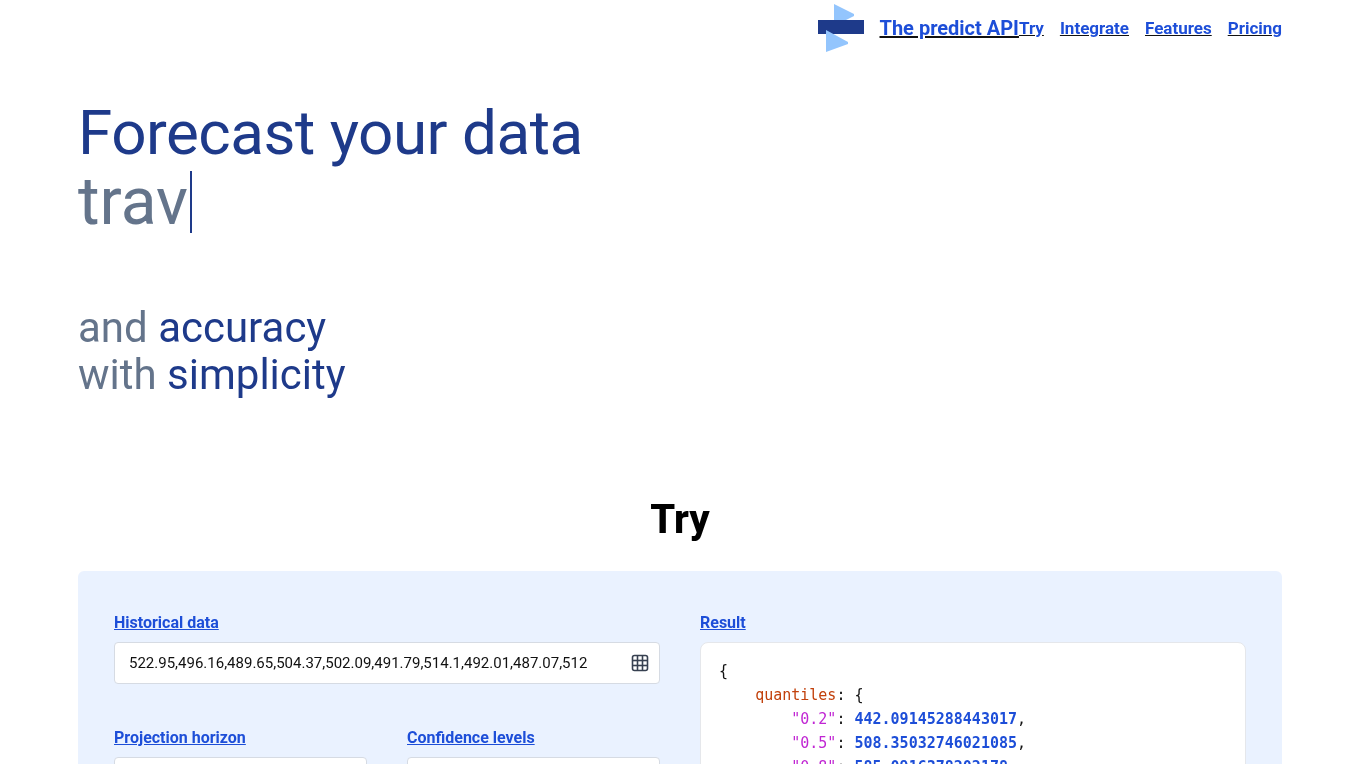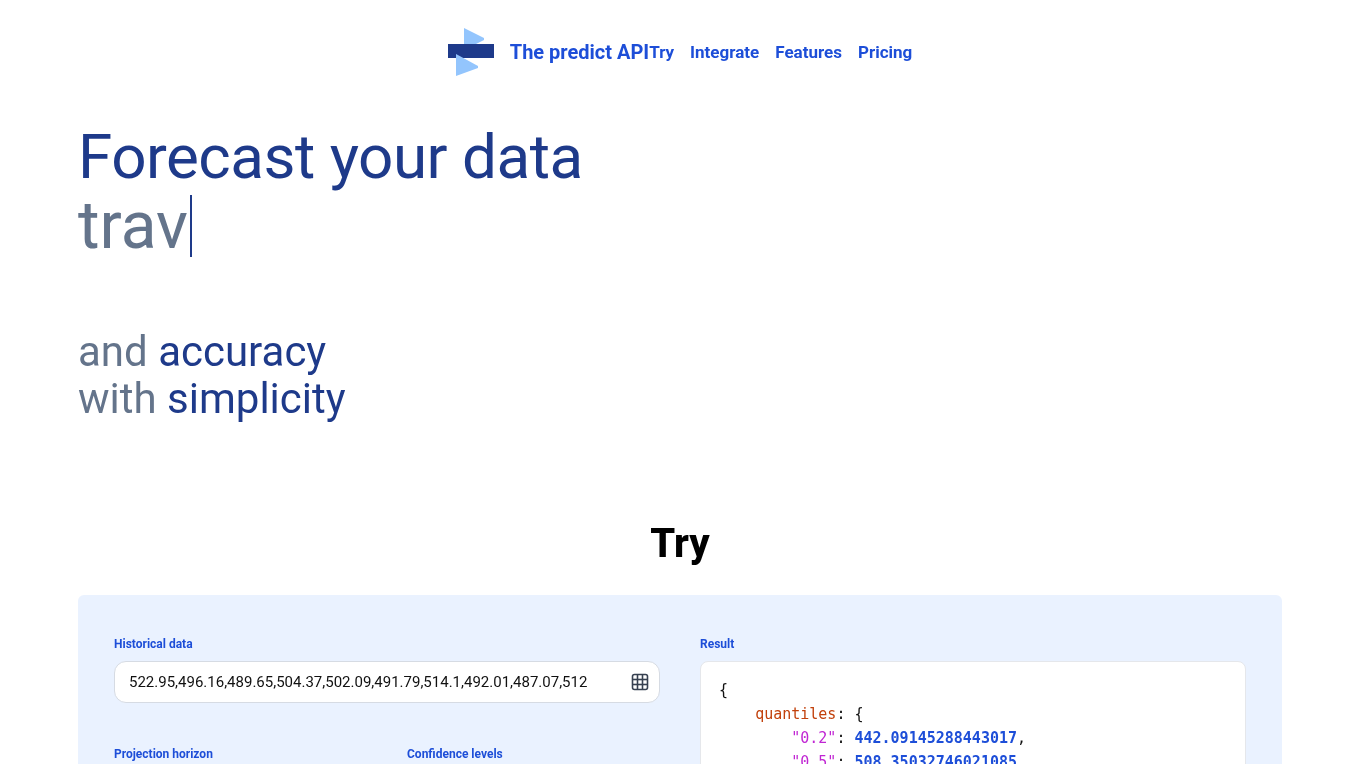--- a/index.html
+++ b/index.html
@@ -11,23 +11,24 @@
   }
   .container {
     width: 1244px;
     margin: 0 auto;
     padding: 0 20px;
   }
   
   header {
     display: flex;
     align-items: center;
-    justify-content: center;
-    padding-top: 28px;
+    justify-content: flex-end;
+    padding-top: 4px;
     padding-bottom: 12px;
+    text-decoration: underline;
   }
   .brand {
     display: flex;
     align-items: center;
     gap: 16px;
   }
   .logo {
     width: 46px;
     height: 48px;
     position: relative;
@@ -105,32 +106,33 @@
     border-radius: 6px;
     padding: 42px 36px 36px 36px;
     display: flex;
     gap: 40px;
   }
   .try-left { flex: 1; min-width: 0; }
   .try-right { flex: 1; min-width: 0; }
   .field-label {
     color: #1d4ed8;
     font-weight: 700;
-    font-size: 12px;
+    font-size: 16px;
     margin-bottom: 10px;
     display: block;
+    text-decoration: underline;
   }
   .input-wrap {
     position: relative;
   }
   .text-input {
     width: 100%;
     height: 42px;
     border: 1px solid #d6dbe3;
-    border-radius: 12px;
+    border-radius: 4px;
     background: #ffffff;
     padding: 0 14px;
     font-size: 15px;
     color: #111;
     font-family: inherit;
     outline: none;
   }
   .text-input.with-icon { padding-right: 40px; }
   .input-icon {
     position: absolute;

